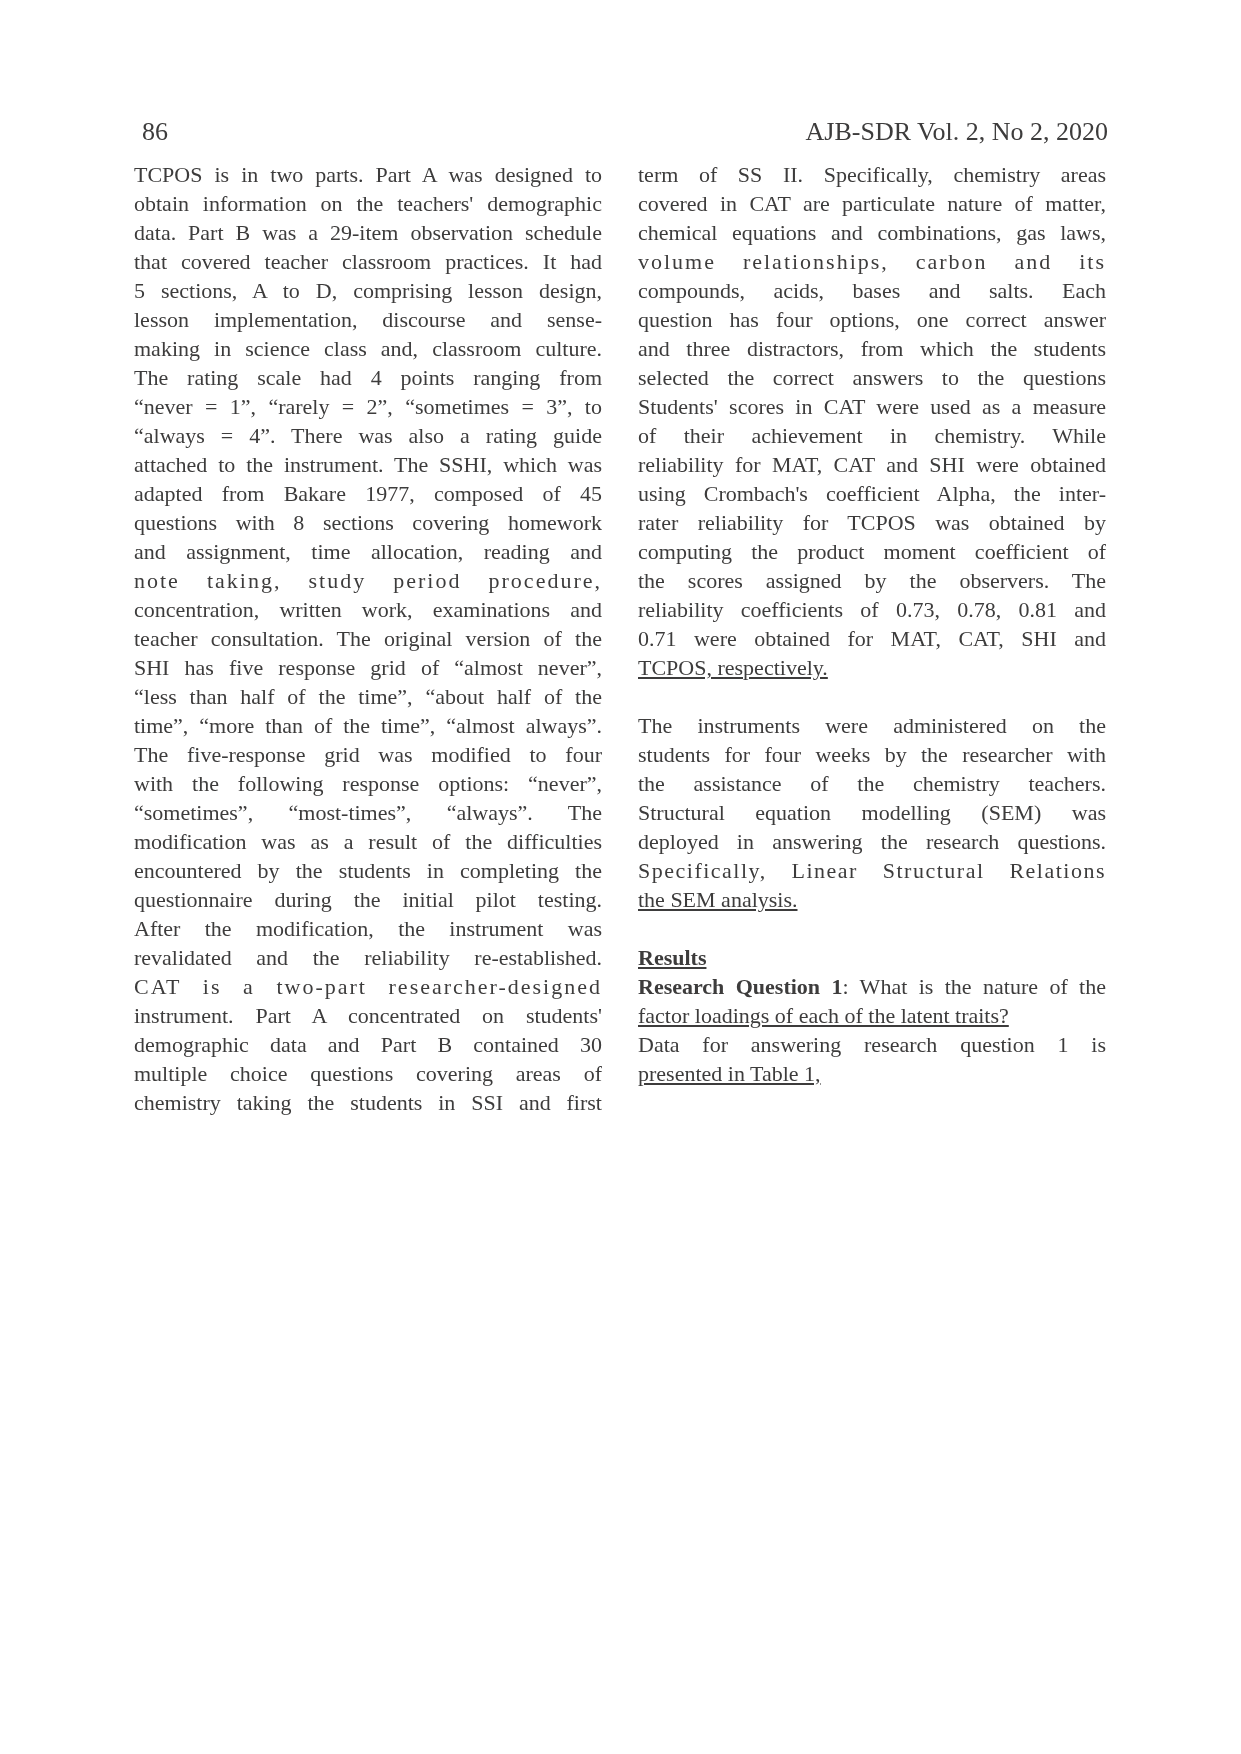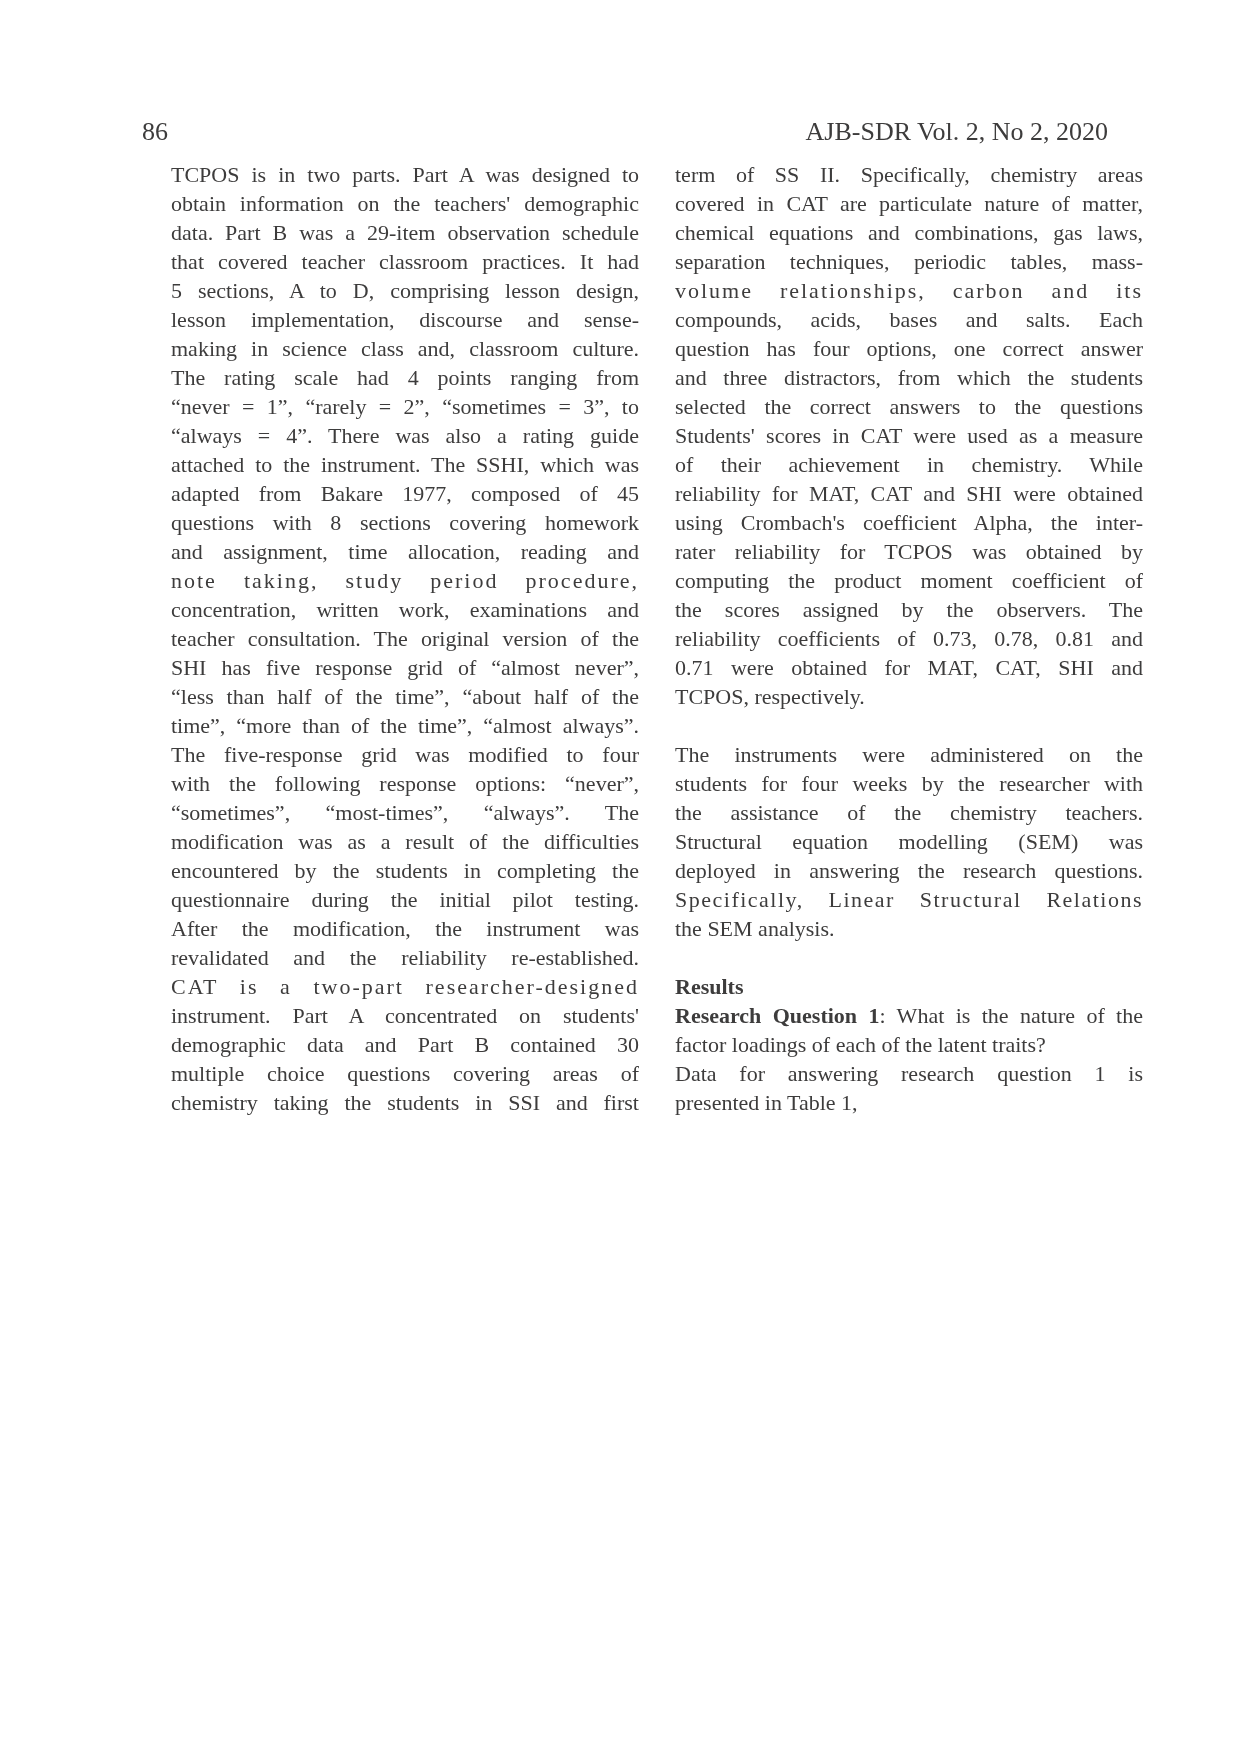--- a/index.html
+++ b/index.html
@@ -12,28 +12,28 @@
     color:#3d3c3c;overflow:hidden;
   }
   .header{
     position:absolute;left:134px;top:116px;width:974px;
     display:flex;justify-content:space-between;align-items:center;
     font-size:26px;line-height:32px;
   }
   .pagenum{padding-left:8px;}
   .body-cols{
     position:absolute;left:134px;top:160px;width:972px;
-    display:flex;gap:36px;margin-left:37px;
+    display:flex;gap:36px;
   }
   .col{width:470px;font-size:22px;line-height:29px;}
   .line{
     text-align:justify;text-align-last:justify;
     height:29px;overflow:hidden;white-space:normal;
   }
-  .line.left{text-align:left;text-align-last:left;}
+  .line.left{text-align:left;text-align-last:left;text-decoration:underline;}
   .gap{height:29px;}
   .b{font-weight:bold;}
 </style>
 </head>
 <body>
 
 <div class="page">
   <div class="header">
     <span class="pagenum">86</span>
     <span class="journal">AJB-SDR Vol. 2, No 2, 2020</span>
@@ -71,21 +71,20 @@
         <div class="line" style="letter-spacing: 2px;">CAT is a two-part researcher-designed</div>
         <div class="line">instrument. Part A concentrated on students'</div>
         <div class="line">demographic data and Part B contained 30</div>
         <div class="line">multiple choice questions covering areas of</div>
         <div class="line">chemistry taking the students in SSI and first</div>
       </div>
     <div class="col" id="col-right">
         <div class="line">term of SS II. Specifically, chemistry areas</div>
         <div class="line">covered in CAT are particulate nature of matter,</div>
         <div class="line">chemical equations and combinations, gas laws,</div>
-        <div class="line">separation techniques, periodic tables, mass-</div>
         <div class="line" style="letter-spacing: 2px;">volume relationships, carbon and its</div>
         <div class="line">compounds, acids, bases and salts. Each</div>
         <div class="line">question has four options, one correct answer</div>
         <div class="line">and three distractors, from which the students</div>
         <div class="line">selected the correct answers to the questions</div>
         <div class="line">Students' scores in CAT were used as a measure</div>
         <div class="line">of their achievement in chemistry. While</div>
         <div class="line">reliability for MAT, CAT and SHI were obtained</div>
         <div class="line">using Crombach's coefficient Alpha, the inter-</div>
         <div class="line">rater reliability for TCPOS was obtained by</div>

